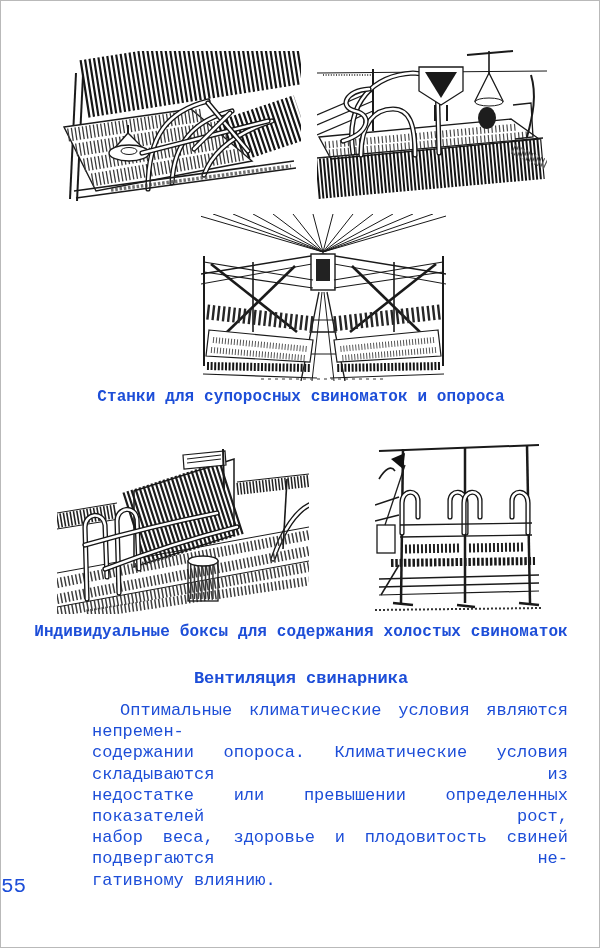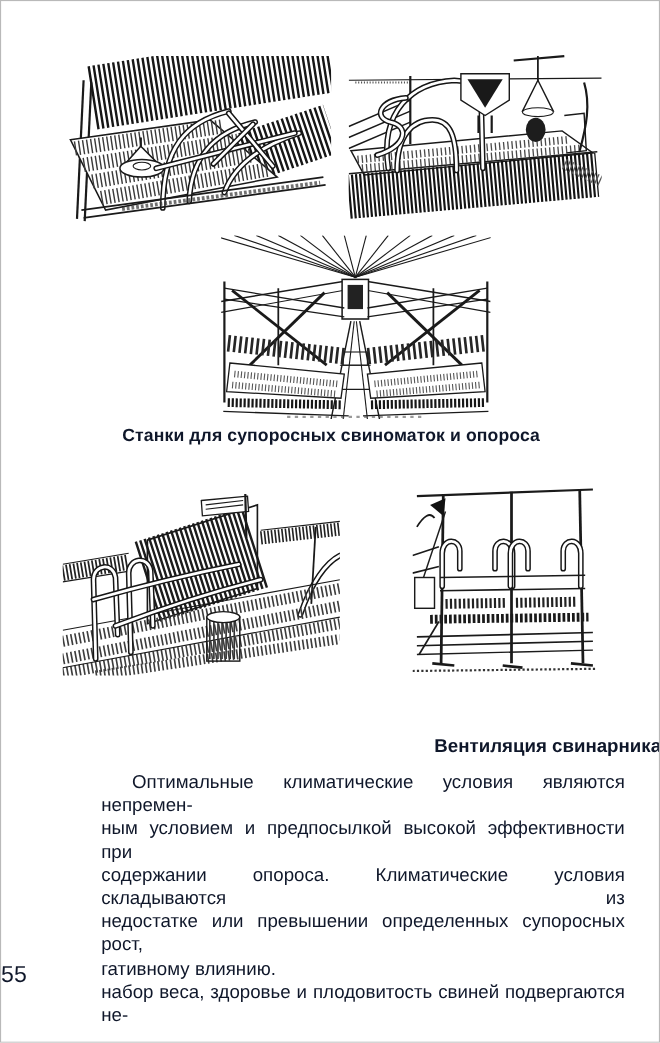--- a/index.html
+++ b/index.html
@@ -1,34 +1,34 @@
 <!DOCTYPE html>
 <html><head>
 <meta charset="utf-8">
 <style>
   html,body{margin:0;padding:0;background:#ffffff;}
   .page{
     position:relative;width:600px;height:948px;background:#ffffff;
-    font-family:Liberation Sans, sans-serif;color:#0f172a;
+    font-family:Liberation Mono, monospace;color:#1d4ed8;
     box-sizing:border-box;border:1px solid #b9b9b9;overflow:hidden;
   }
   .fig{position:absolute;}
   svg{display:block;}
   svg *{vector-effect:none;}
   .ln{stroke:#1a1a1a;fill:none;}
   .tb{stroke:#161616;stroke-width:5.2;fill:none;stroke-linecap:round;}
   .tw{stroke:#ffffff;stroke-width:2.5;fill:none;stroke-linecap:round;}
   .caption{
     position:absolute;left:0;width:600px;text-align:center;
     font-weight:bold;font-size:16px;letter-spacing:.1px;
   }
   #cap-stalls{top:387px;}
   #cap-boxes{top:622px;}
   .heading{
-    position:absolute;top:668px;left:0;width:600px;text-align:right;
+    position:absolute;top:668px;left:0;width:600px;text-align:center;
     font-weight:bold;font-size:17px;
   }
   .para{
     position:absolute;top:699px;left:62px;width:476px;
     font-size:17px;line-height:21.2px;margin-left:29px;
   }
   .pline{text-align:justify;text-align-last:justify;}
   .pline.first{text-indent:28px;}
   .pline.last{text-align-last:left;}
   .pagenum{
@@ -272,27 +272,27 @@
       <path d="M94 123 L150 122" stroke="#222222" stroke-width="9" stroke-dasharray="2 2" fill="none"></path>
       <path d="M16 138 L160 136" stroke="#1a1a1a" stroke-width="8" stroke-dasharray="2.5 1.8" fill="none"></path>
 
       <line class="ln" x1="4" y1="154" x2="164" y2="150" stroke-width="1.5"></line>
       <line class="ln" x1="4" y1="162" x2="164" y2="158" stroke-width="1.5"></line>
       <line class="ln" x1="4" y1="170" x2="164" y2="166" stroke-width="1.2"></line>
       <path d="M0 185 L168 183" stroke="#333333" stroke-width="2" stroke-dasharray="2 2" fill="none"></path>
     </svg>
   </div>
 
+  <div class="caption" id="cap-boxes">Индивидуальные боксы для содержания холостых свиноматок</div>
 
   <div class="heading">Вентиляция свинарника</div>
 
   <div class="para">
     <div class="pline first">Оптимальные климатические условия являются непремен-</div>
-    <div class="pline">ным условием и предпосылкой высокой эффективности при</div>
     <div class="pline">содержании опороса. Климатические условия складываются из</div>
-    <div class="pline">недостатке или превышении определенных супоросных рост,</div>
+    <div class="pline">недостатке или превышении определенных показателей рост,</div>
+    <div class="pline">набор веса, здоровье и плодовитость свиней подвергаются не-</div>
     <div class="pline last">гативному влиянию.</div>
-    <div class="pline">набор веса, здоровье и плодовитость свиней подвергаются не-</div>
   </div>
 
   <div class="pagenum">55</div>
 
 </div>
 
 </body></html>

